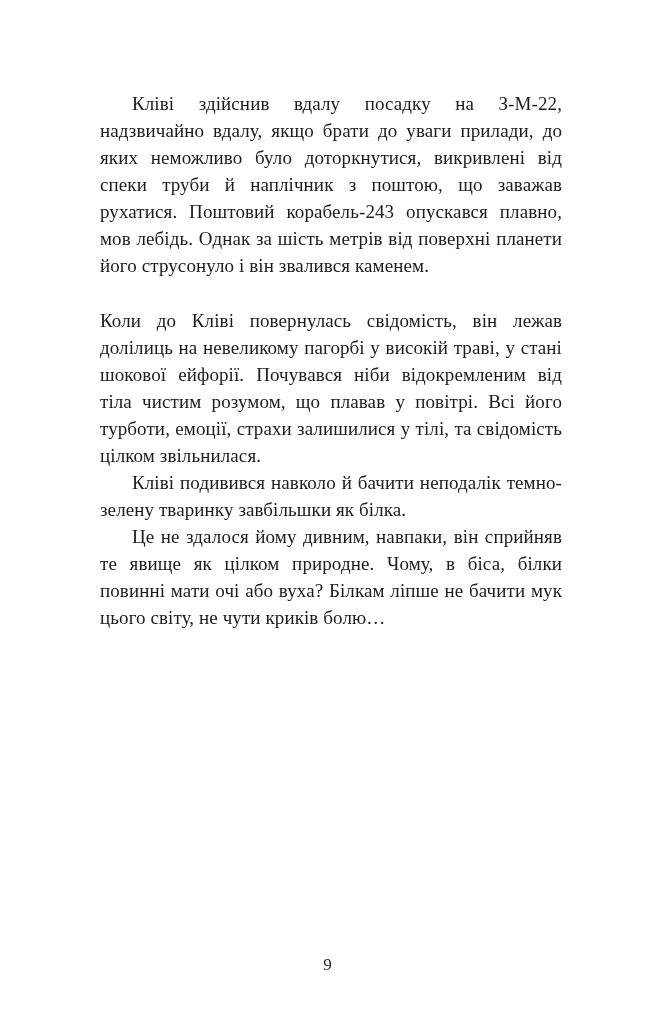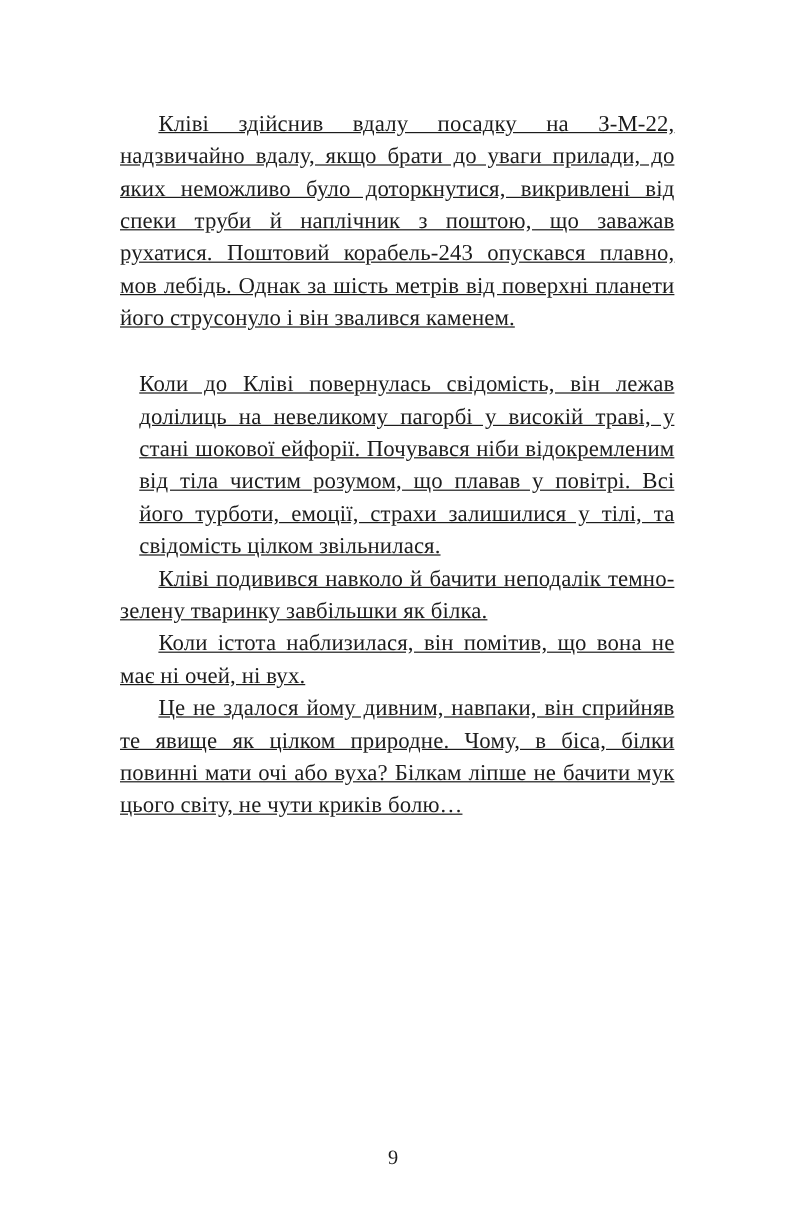--- a/index.html
+++ b/index.html
@@ -28,46 +28,43 @@
     font-size: 19px;
     line-height: 27px;
     text-align: justify;
     letter-spacing: 0.1px;
   }
   .text-block p {
     margin: 0;
     padding: 0;
     text-indent: 32px;
     hyphens: auto;
-    text-decoration: underline;
   }
   .text-block p.no-indent {
     text-indent: 0;
   }
   .text-block p.section-break {
     margin-top: 28px;
-    margin-left: 16px;
   }
   .page-number {
     position: absolute;
     left: 0;
     width: 100%;
     top: 955px;
     text-align: center;
     font-size: 17px;
     line-height: 20px;
     color: #1c1c1c;
   }
 </style>
 </head>
 <body>
 
 <div class="book-page">
   <div class="text-block">
     <p>Кліві здійснив вдалу посадку на З-М-22, надзвичайно вдалу, якщо брати до уваги прилади, до яких неможливо було доторкнутися, викривлені від спеки труби й наплічник з поштою, що заважав рухатися. Поштовий корабель-243 опускався плавно, мов лебідь. Однак за шість метрів від поверхні планети його струсонуло і він звалився каменем.</p>
     <p class="no-indent section-break">Коли до Кліві повернулась свідомість, він лежав долілиць на невеликому пагорбі у високій траві, у стані шокової ейфорії. Почувався ніби відокремленим від тіла чистим розумом, що плавав у повітрі. Всі його турботи, емоції, страхи залишилися у тілі, та свідомість цілком звільнилася.</p>
     <p>Кліві подивився навколо й бачити неподалік темно-зелену тваринку завбільшки як білка.</p>
-    <p>Коли істота наблизилася, він помітив, що вона не має ні очей, ні вух.</p>
     <p>Це не здалося йому дивним, навпаки, він сприйняв те явище як цілком природне. Чому, в біса, білки повинні мати очі або вуха? Білкам ліпше не бачити мук цього світу, не чути криків болю…</p>
   </div>
 
   <div class="page-number">9</div>
 </div>
 
 </body></html>

